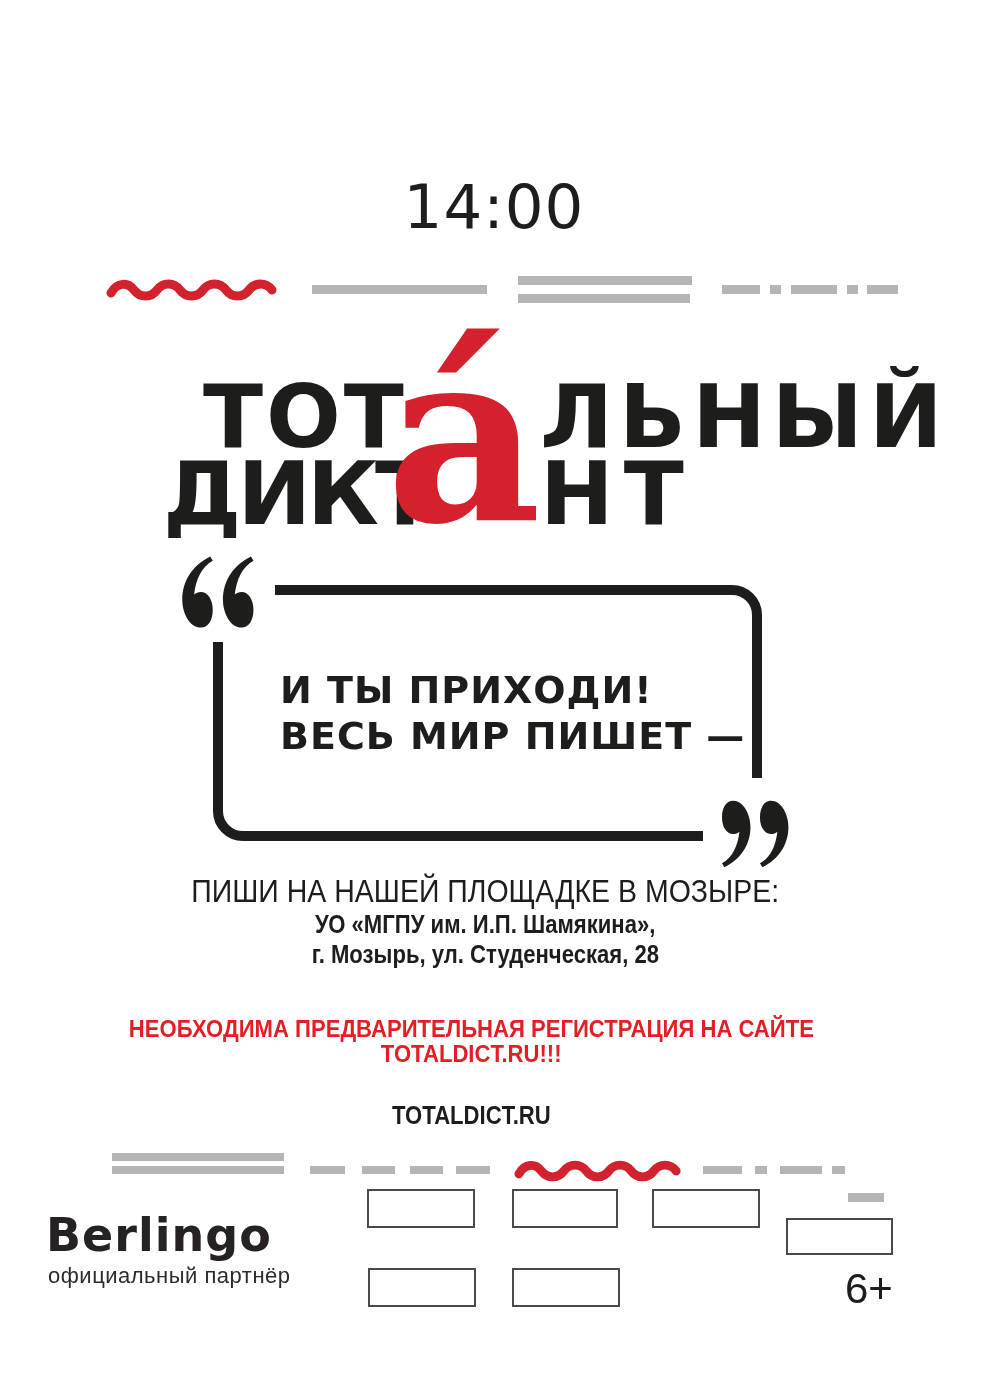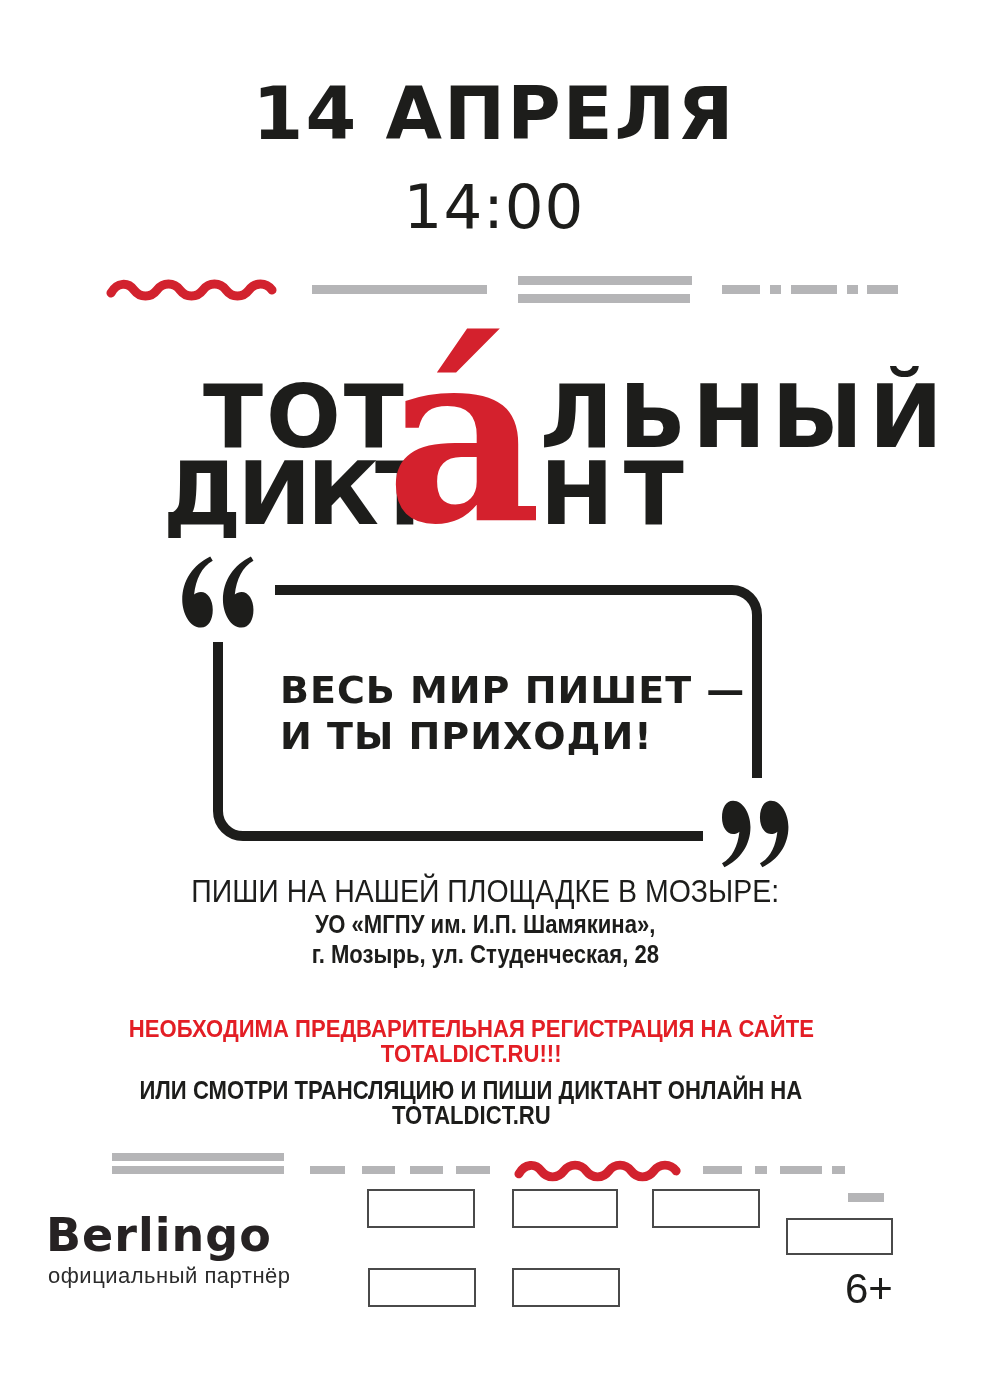--- a/index.html
+++ b/index.html
@@ -51,21 +51,20 @@
   .berlingo{top:1212px;left:46px;font-size:46px;font-weight:bold;letter-spacing:1px;color:#262223;text-align:right;}
   .berlingo-sub{top:1265px;left:48px;font-family:"Liberation Sans",sans-serif;font-size:22px;
                 font-weight:normal;letter-spacing:0.5px;color:#2b2b2b;}
   .age{top:1268px;left:845px;font-family:"Liberation Sans",sans-serif;font-size:42px;font-weight:normal;}
 </style>
 </head>
 <body>
 
 <div class="poster">
 
-  <div class="abs date">14 АПРЕЛЯ</div>
   <div class="abs time">14:00</div>
 
   <svg class="squiggle" style="left:106px;top:278px;" width="176" height="24" viewBox="0 0 176 24">
     <path d="M5,15 C11,4 22,4 28,12 C34,20 45,20 51,12 C57,4 68,4 74,12 C80,20 91,20 97,12 C103,4 114,4 120,12 C126,20 137,20 143,12 C149,4 160,4 166,12" fill="none" stroke="#d2222e" stroke-width="9" stroke-linecap="round"></path>
   </svg>
   <div class="bar" style="left:312px;top:285px;width:175px;height:9px;"></div>
   <div class="bar" style="left:518px;top:276px;width:174px;height:9px;"></div>
   <div class="bar" style="left:518px;top:294px;width:172px;height:9px;"></div>
   <div class="bar" style="left:722px;top:285px;width:38px;height:9px;"></div>
   <div class="bar" style="left:770px;top:285px;width:11px;height:9px;"></div>
@@ -92,42 +91,39 @@
     </g>
   </svg>
   <svg class="quote-svg" style="left:716px;top:800px;transform:rotate(180deg);" width="80" height="68" viewBox="0 0 92 86">
     <g fill="#1d1d1b">
       <path d="M38,1 C18,11 5,29 5,52 C5,68 14,85 27,85 C36,85 41,76 41,64 C41,52 35,43 27,43 C24,43 21,44 19,46 C21,28 28,13 41,6 Z"></path>
       <path d="M89,1 C69,11 56,29 56,52 C56,68 65,85 78,85 C87,85 92,76 92,64 C92,52 86,43 78,43 C75,43 72,44 70,46 C72,28 79,13 92,6 Z" transform="translate(-3,0)"></path>
     </g>
   </svg>
 
   <div class="abs bubble-text">
+    <div>И ТЫ ПРИХОДИ!</div>
     <div>ВЕСЬ МИР ПИШЕТ —</div>
-    <div>И ТЫ ПРИХОДИ!</div>
   </div>
 
   <div class="abs venue-head">
     <span class="cond89">ПИШИ НА НАШЕЙ ПЛОЩАДКЕ В МОЗЫРЕ:</span>
   </div>
   <div class="abs venue-line1">
     <span class="cond85">УО «МГПУ им. И.П. Шамякина»,</span>
   </div>
   <div class="abs venue-line2">
     <span class="cond85">г. Мозырь, ул. Студенческая, 28</span>
   </div>
 
   <div class="abs reg reg-red" style="top:1017px;">
     <span class="cond92">НЕОБХОДИМА ПРЕДВАРИТЕЛЬНАЯ РЕГИСТРАЦИЯ НА САЙТЕ</span>
   </div>
   <div class="abs reg reg-red" style="top:1042px;">
     <span class="cond92">TOTALDICT.RU!!!</span>
-  </div>
-  <div class="abs reg reg-black" style="top:1077px;">
-    <span class="cond85">ИЛИ СМОТРИ ТРАНСЛЯЦИЮ И ПИШИ ДИКТАНТ ОНЛАЙН НА</span>
   </div>
   <div class="abs reg reg-black" style="top:1102px;">
     <span class="cond85">TOTALDICT.RU</span>
   </div>
 
   <div class="bar" style="left:112px;top:1153px;width:172px;height:8px;"></div>
   <div class="bar" style="left:112px;top:1166px;width:172px;height:8px;"></div>
   <div class="bar" style="left:310px;top:1166px;width:35px;height:8px;"></div>
   <div class="bar" style="left:362px;top:1166px;width:33px;height:8px;"></div>
   <div class="bar" style="left:410px;top:1166px;width:33px;height:8px;"></div>

